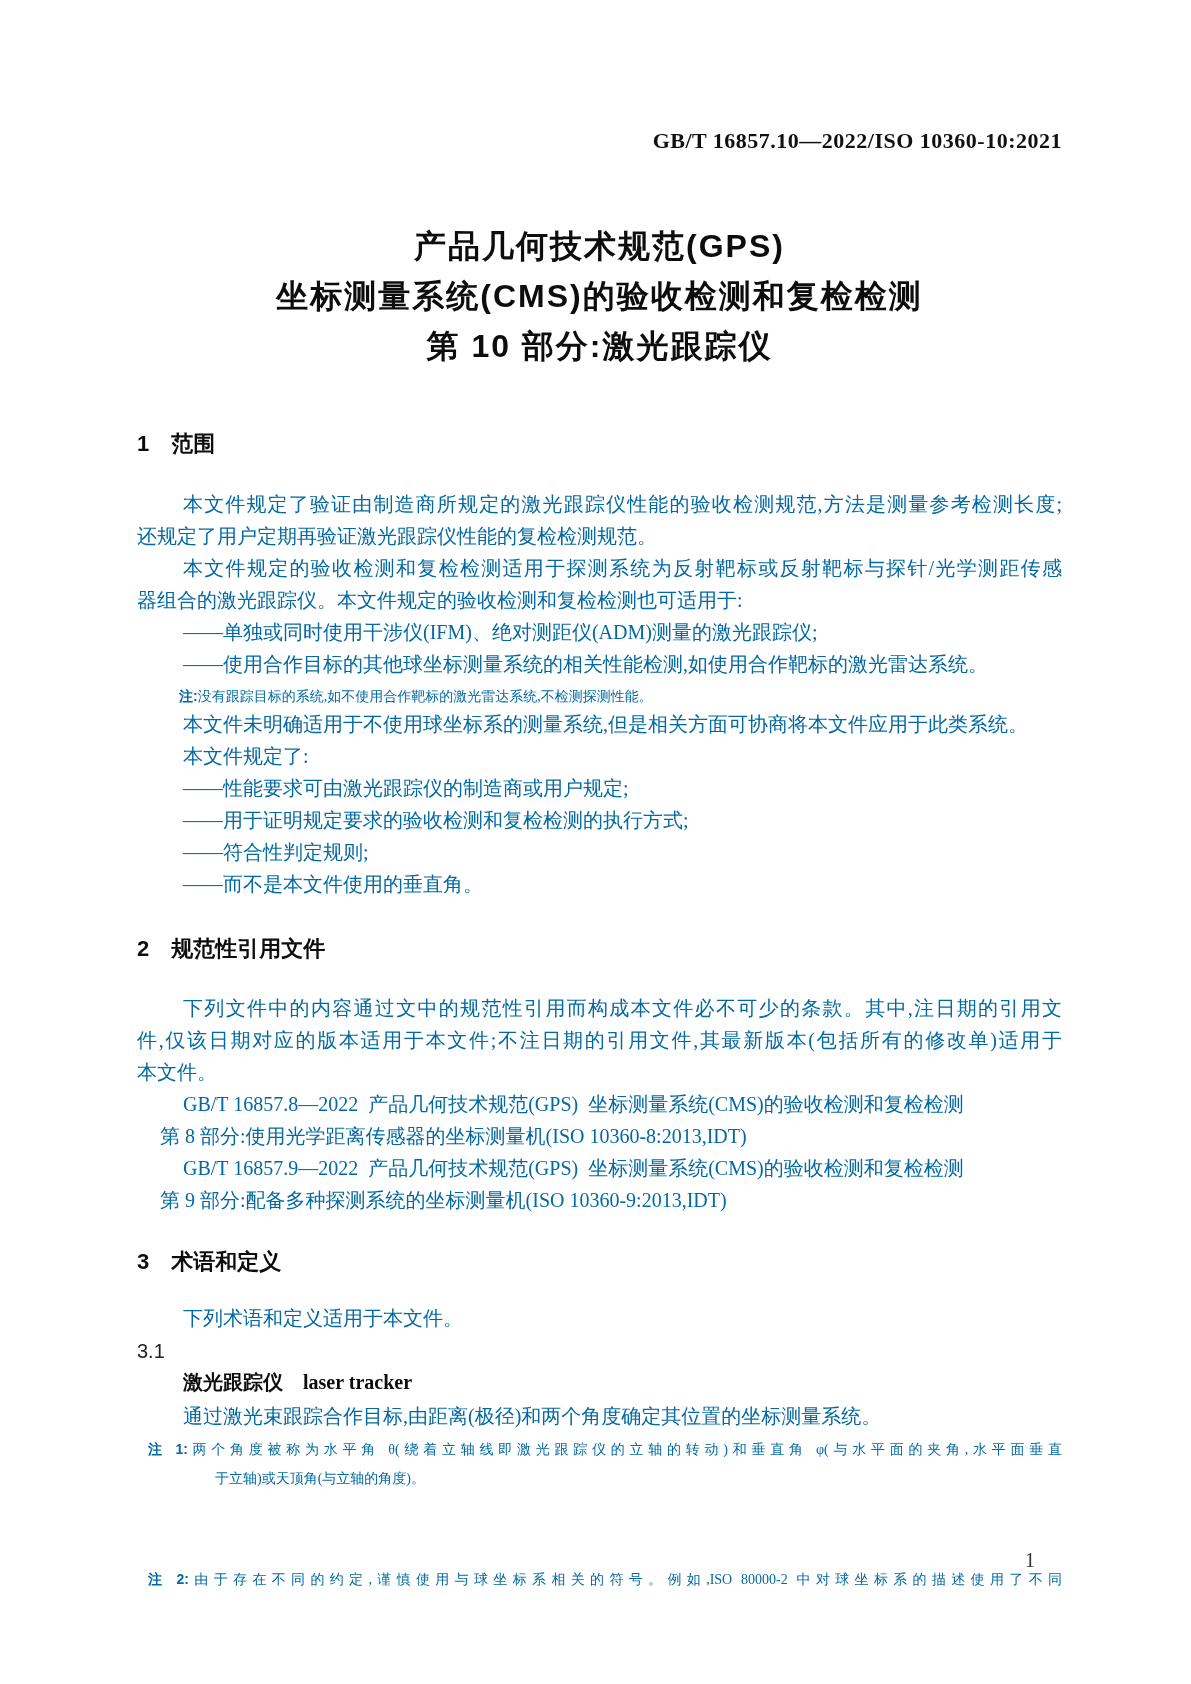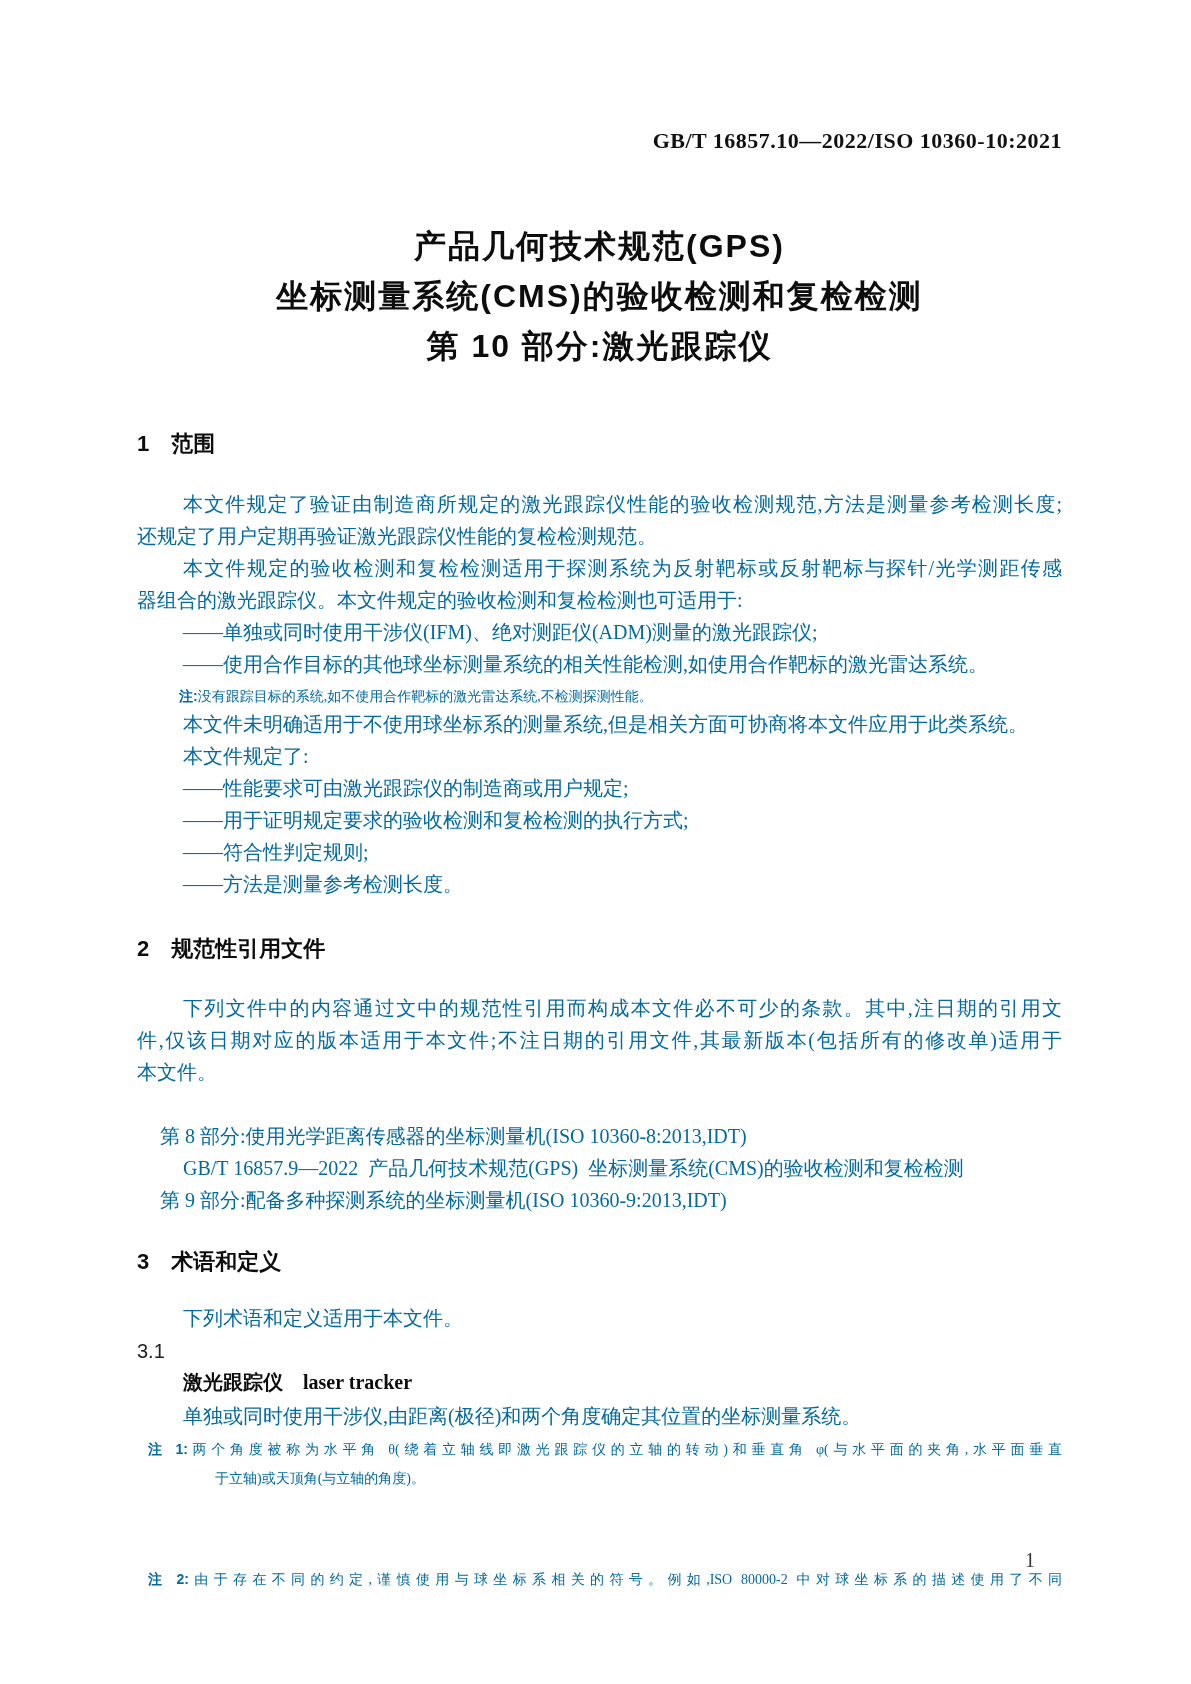--- a/index.html
+++ b/index.html
@@ -75,37 +75,38 @@
   <div class="ln m" style="top:586px">器组合的激光跟踪仪。本文件规定的验收检测和复检检测也可适用于:</div>
   <div class="ln i j wI" style="top:554px">本文件规定的验收检测和复检检测适用于探测系统为反射靶标或反射靶标与探针/光学测距传感</div>
   <div class="ln i" style="top:618px">——单独或同时使用干涉仪(IFM)、绝对测距仪(ADM)测量的激光跟踪仪;</div>
   <div class="ln i" style="top:650px">——使用合作目标的其他球坐标测量系统的相关性能检测,如使用合作靶标的激光雷达系统。</div>
   <div class="ln sn note" style="top:683px"><span class="boldlabel">注:</span><span>没有跟踪目标的系统,如不使用合作靶标的激光雷达系统,不检测探测性能。</span></div>
   <div class="ln i" style="top:710px">本文件未明确适用于不使用球坐标系的测量系统,但是相关方面可协商将本文件应用于此类系统。</div>
   <div class="ln i" style="top:742px">本文件规定了:</div>
   <div class="ln i" style="top:774px">——性能要求可由激光跟踪仪的制造商或用户规定;</div>
   <div class="ln i" style="top:806px">——用于证明规定要求的验收检测和复检检测的执行方式;</div>
   <div class="ln i" style="top:838px">——符合性判定规则;</div>
-  <div class="ln i" style="top:870px">——方法是测量参考检测长度。</div>
+  <div class="ln i" style="top:870px">——而不是本文件使用的垂直角。</div>
 
   <div class="h2 hy2"><span class="num">2</span><span>规范性引用文件</span></div>
 
   <div class="ln i j wI" style="top:994px">下列文件中的内容通过文中的规范性引用而构成本文件必不可少的条款。其中,注日期的引用文</div>
   <div class="ln m j wM" style="top:1026px">件,仅该日期对应的版本适用于本文件;不注日期的引用文件,其最新版本(包括所有的修改单)适用于</div>
   <div class="ln m" style="top:1058px">本文件。</div>
+  <div class="ln i" style="top:1090px">GB/T 16857.8—2022  产品几何技术规范(GPS)  坐标测量系统(CMS)的验收检测和复检检测</div>
   <div class="ln rc" style="top:1122px">第 8 部分:使用光学距离传感器的坐标测量机(ISO 10360-8:2013,IDT)</div>
   <div class="ln i" style="top:1154px">GB/T 16857.9—2022  产品几何技术规范(GPS)  坐标测量系统(CMS)的验收检测和复检检测</div>
   <div class="ln rc" style="top:1186px">第 9 部分:配备多种探测系统的坐标测量机(ISO 10360-9:2013,IDT)</div>
 
   <div class="h2 hy3"><span class="num">3</span><span>术语和定义</span></div>
 
   <div class="ln i" style="top:1304px">下列术语和定义适用于本文件。</div>
   <div class="term-no">3.1</div>
   <div class="term-line"><span class="term-zh">激光跟踪仪</span><span class="term-en">laser tracker</span></div>
-  <div class="ln i" style="top:1402px">单独或同时使用干涉仪,由距离(极径)和两个角度确定其位置的坐标测量系统。</div>
+  <div class="ln i" style="top:1402px">通过激光束跟踪合作目标,由距离(极径)和两个角度确定其位置的坐标测量系统。</div>
 
   <div class="ln tn note j wN" style="top:1436px"><span class="boldlabel">注 1:</span><span>两个角度被称为水平角 θ(绕着立轴线即激光跟踪仪的立轴的转动)和垂直角 φ(与水平面的夹角,水平面垂直</span></div>
   <div class="ln tc note" style="top:1466px">于立轴)或天顶角(与立轴的角度)。</div>
   <div class="ln tn note j wN" style="top:1566px"><span class="boldlabel">注 2:</span><span>由于存在不同的约定,谨慎使用与球坐标系相关的符号。例如,ISO 80000-2 中对球坐标系的描述使用了不同</span></div>
 
   <div class="page-num">1</div>
 
 </div>
 
 </body></html>

